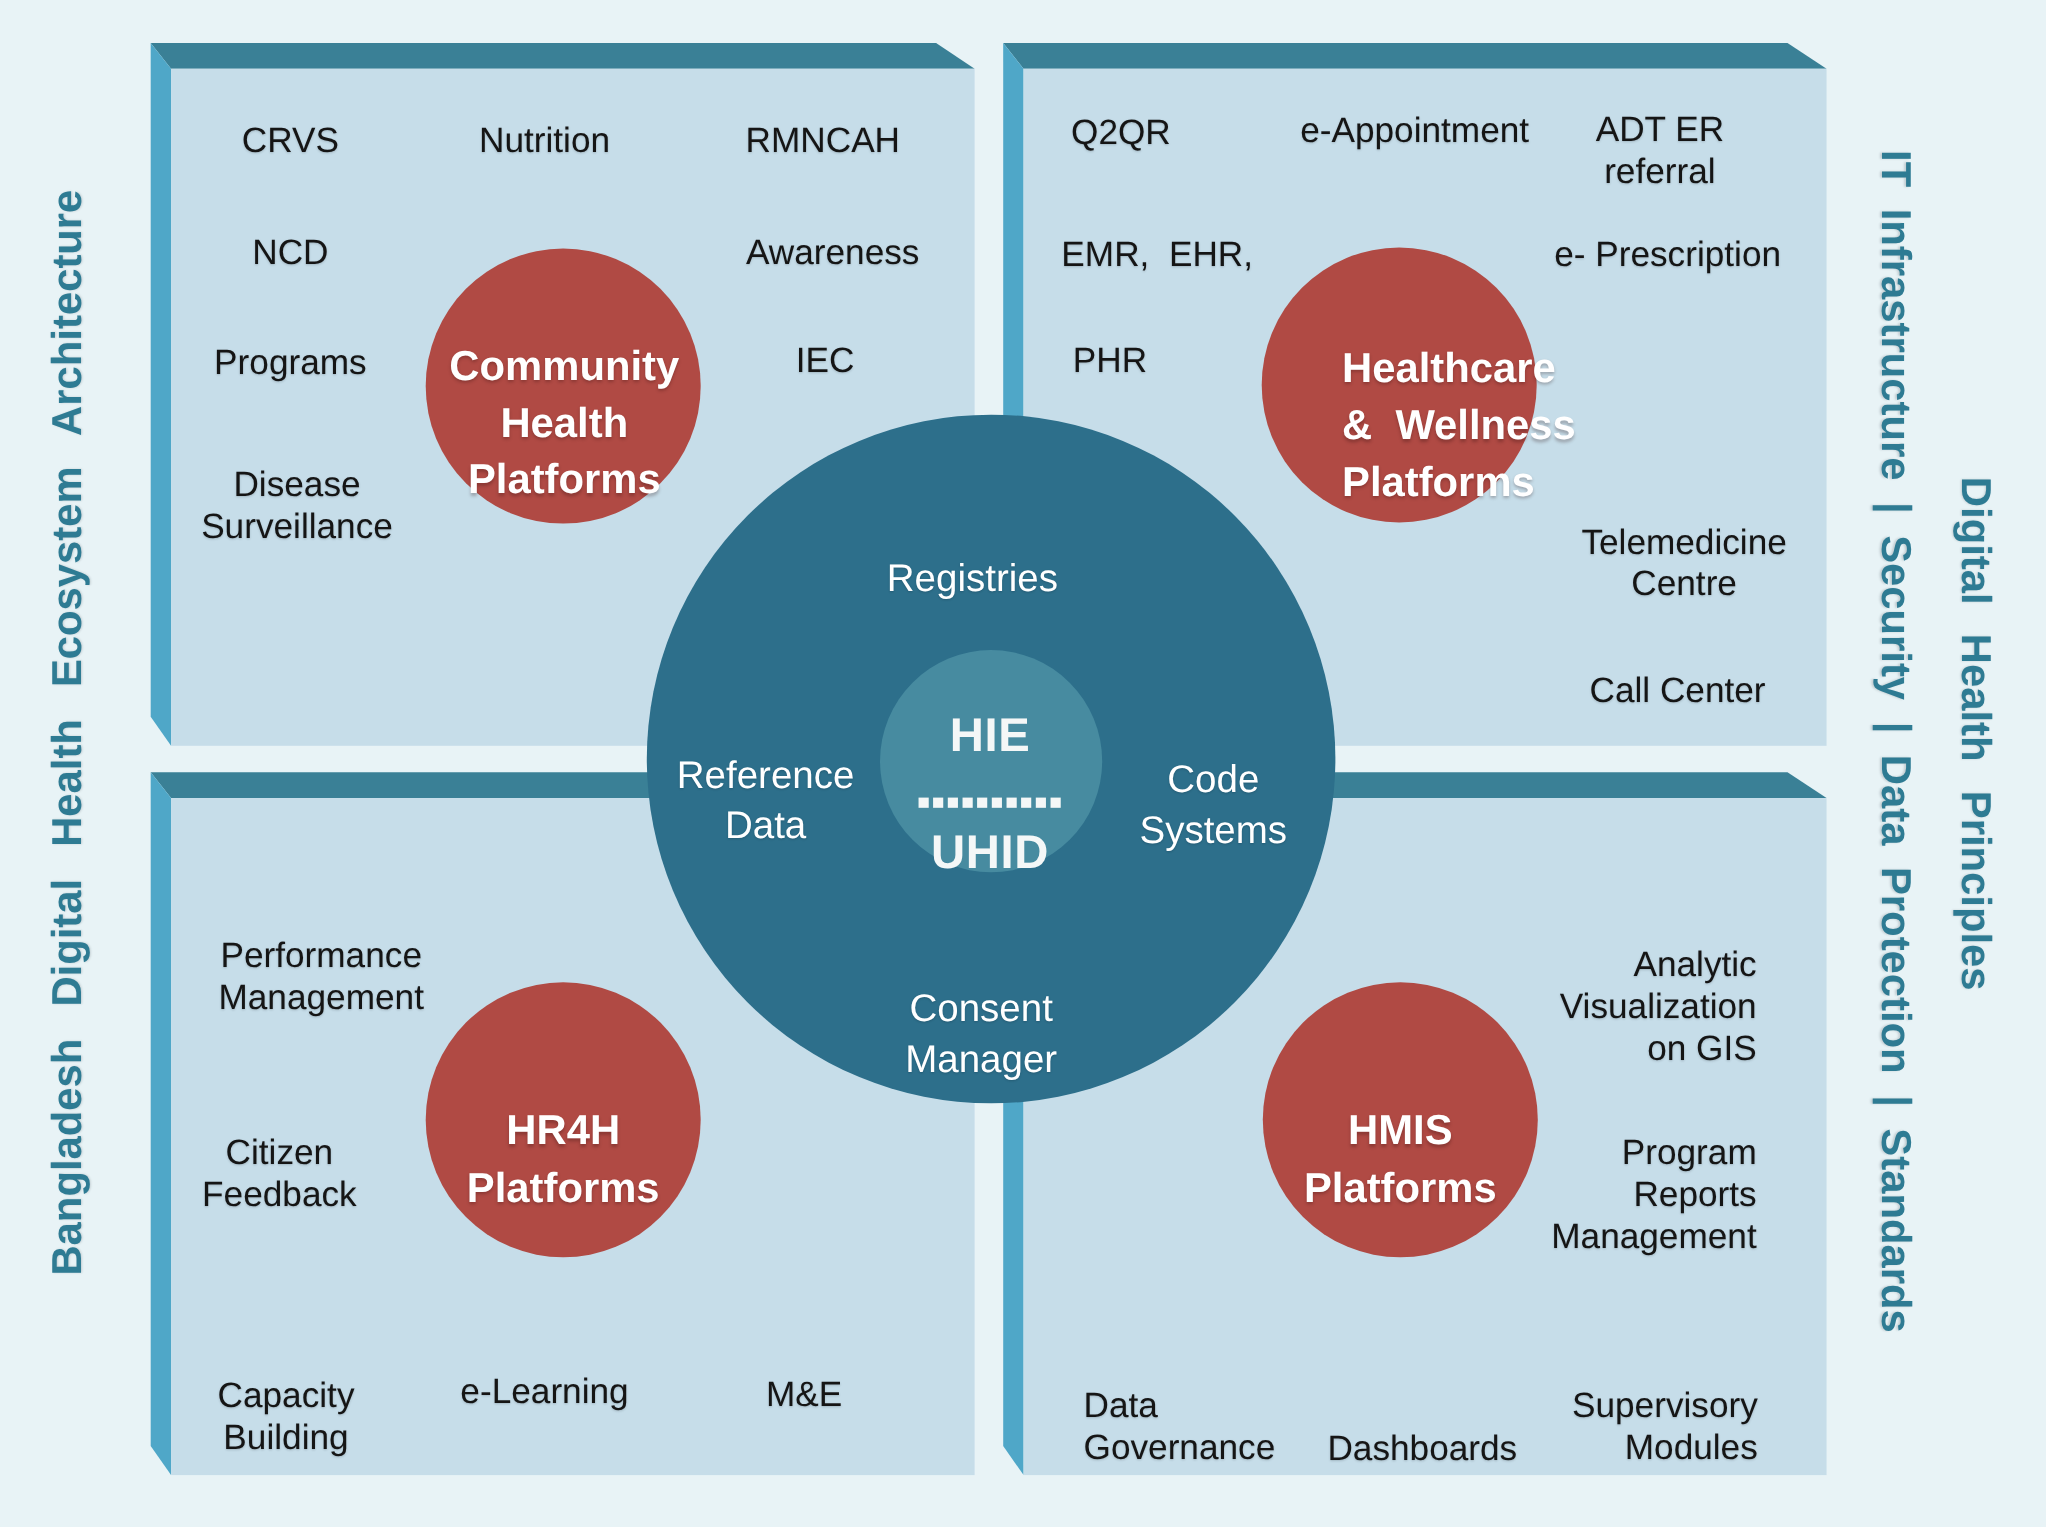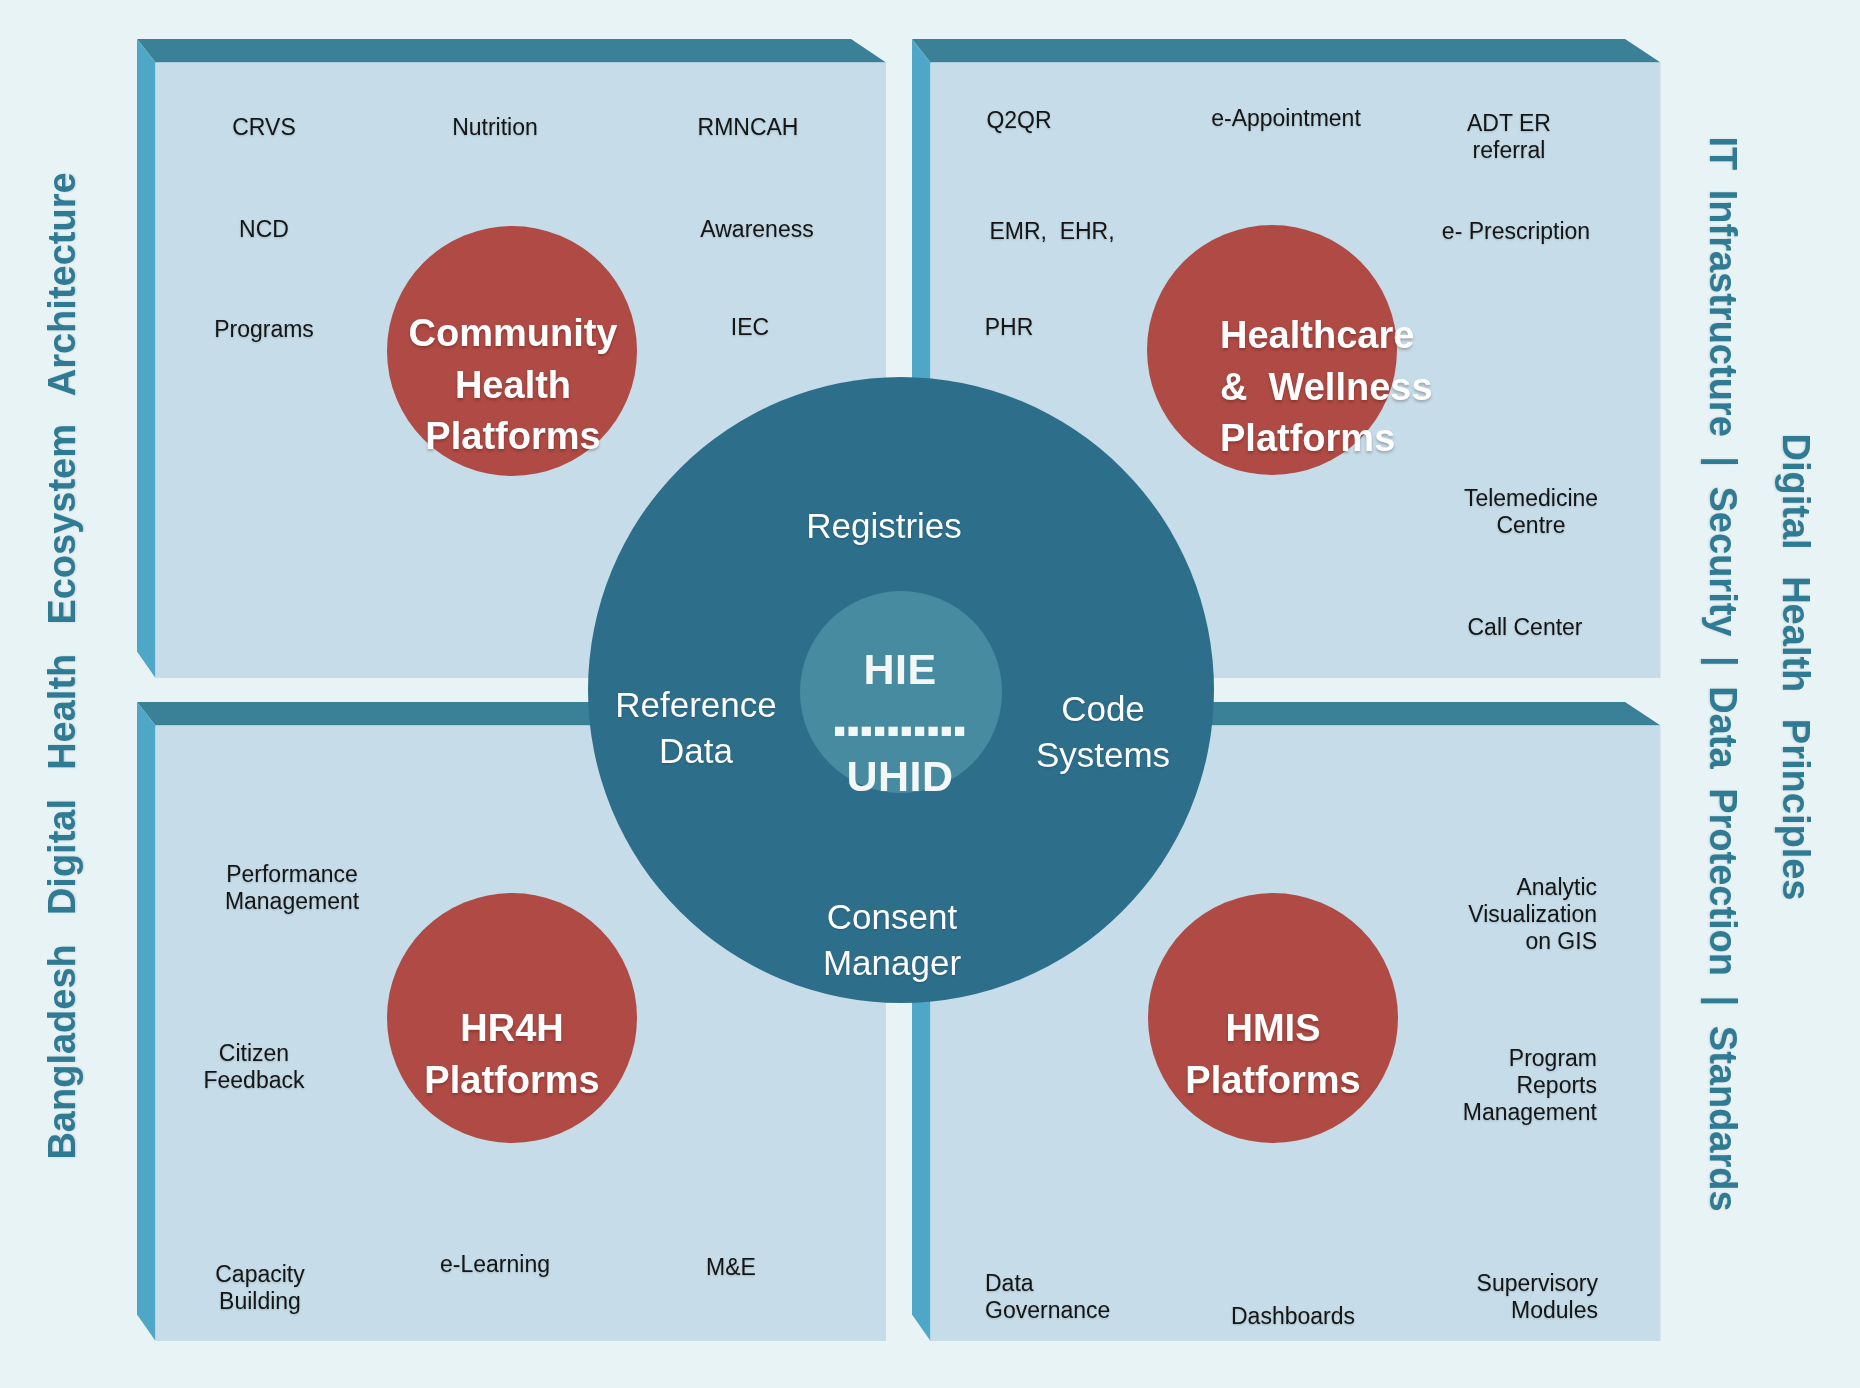--- a/index.html
+++ b/index.html
@@ -12,21 +12,21 @@
   .panels{position:absolute;left:0;top:0;}
   .face{fill:var(--panel_face);}
   .bevel-top{fill:var(--panel_top_bevel);}
   .bevel-left{fill:var(--panel_left_bevel);}
 
   .lbl{
     position:absolute;
     transform:translate(-50%,-50%);
     text-align:center;
     white-space:pre-wrap;
-    font-size:23px;
+    font-size:32px;
     line-height:1.18;
     color:var(--label_text);
     text-shadow:0 1px 2px rgba(30,40,50,.22);
   }
   .lbl.al-left{transform:translate(0,-50%);text-align:left;}
   .lbl.al-right{transform:translate(-100%,-50%);text-align:right;}
 
   .circle{position:absolute;border-radius:50%;}
   .red-circle{background:var(--platform_circle);}
   .hub-circle{background:var(--hub_circle);}
@@ -116,20 +116,22 @@
   <div class="side-title rot-cw ws-inner" style="left:1722px;top:674px;">IT Infrastructure | Security | Data Protection | Standards</div>
   <div class="side-title rot-cw ws-outer" style="left:1795px;top:667px;">Digital Health Principles</div>
 
   <div class="lbl" style="left:264px;top:128px;">CRVS</div>
   <div class="lbl" style="left:495px;top:128px;">Nutrition</div>
   <div class="lbl" style="left:748px;top:128px;">RMNCAH</div>
   <div class="lbl" style="left:264px;top:230px;">NCD</div>
   <div class="lbl" style="left:757px;top:230px;">Awareness</div>
   <div class="lbl" style="left:264px;top:330px;">Programs</div>
   <div class="lbl" style="left:750px;top:328px;">IEC</div>
+  <div class="lbl" style="left:270px;top:460px;">Disease
+Surveillance</div>
 
   <div class="lbl" style="left:1019px;top:121px;">Q2QR</div>
   <div class="lbl" style="left:1286px;top:119px;">e-Appointment</div>
   <div class="lbl" style="left:1509px;top:137px;">ADT ER
 referral</div>
   <div class="lbl" style="left:1052px;top:232px;">EMR,  EHR,</div>
   <div class="lbl" style="left:1516px;top:232px;">e- Prescription</div>
   <div class="lbl" style="left:1009px;top:328px;">PHR</div>
   <div class="lbl" style="left:1531px;top:512px;">Telemedicine
 Centre</div>

